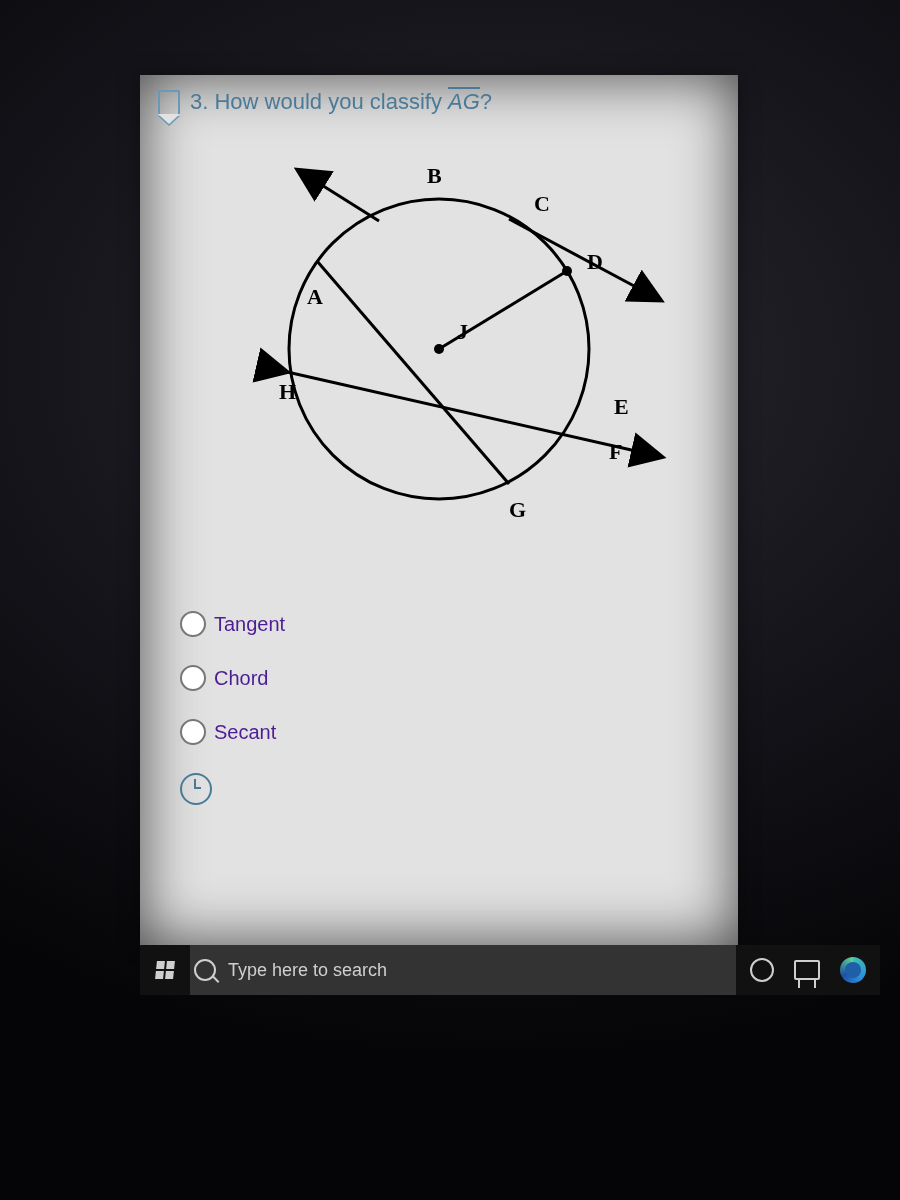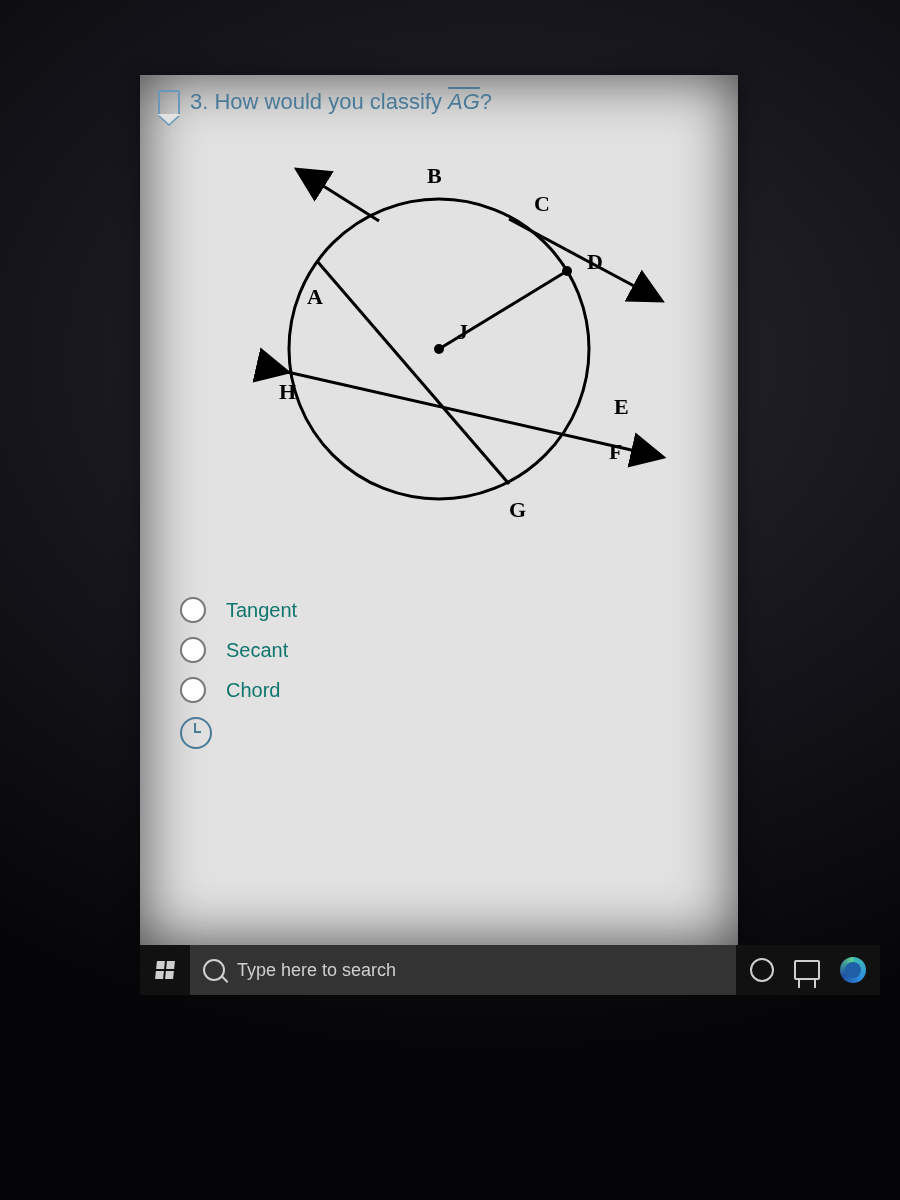--- a/index.html
+++ b/index.html
@@ -6,30 +6,30 @@
   .photo{position:absolute;left:0;top:0;width:900px;height:1200px;background:radial-gradient(ellipse 900px 700px at 55% 30%,#2a2830 0%,#15141a 55%,#050507 100%)}
   .screen{position:absolute;left:140px;top:75px;width:598px;height:870px;background:#e2e2e2;box-shadow:0 0 60px rgba(0,0,0,.7) inset,0 0 20px rgba(0,0,0,.4)}
   .q-row{display:flex;align-items:center;gap:10px;padding:14px 18px 6px 18px}
   .bookmark{width:18px;height:22px;border:2px solid #6a98b8;border-bottom:none;border-radius:2px 2px 0 0;position:relative;flex:0 0 auto}
   .bookmark:after{content:"";position:absolute;left:-2px;bottom:-10px;width:0;height:0;border-left:11px solid transparent;border-right:11px solid transparent;border-top:10px solid #e2e2e2}
   .bookmark:before{content:"";position:absolute;left:-2px;bottom:-12px;width:0;height:0;border-left:11px solid transparent;border-right:11px solid transparent;border-top:10px solid #6a98b8}
   .qtext{color:#4a7a98;font-size:22px}
   .overline{text-decoration:overline;font-style:italic}
   .diagram{margin:18px auto 0 auto;display:block}
   .options{padding:24px 0 0 40px}
-  .opt{display:flex;align-items:center;gap:20px;margin:14px 0;font-size:20px;color:#0f766e}
+  .opt{display:flex;align-items:center;gap:8px;margin:28px 0;font-size:20px;color:#4c1d95}
   .radio{width:22px;height:22px;border:2px solid #777;border-radius:50%;background:#fff;flex:0 0 auto}
   .clock{width:28px;height:28px;border:2px solid #4a7a98;border-radius:50%;position:relative;margin:10px 0 0 40px}
   .clock:before{content:"";position:absolute;left:12px;top:4px;width:2px;height:10px;background:#4a7a98}
   .clock:after{content:"";position:absolute;left:12px;top:12px;width:7px;height:2px;background:#4a7a98}
   .taskbar{position:absolute;left:140px;top:945px;width:740px;height:50px;background:#1e1e1e;display:flex;align-items:center;color:#cfcfcf}
   .start{width:50px;height:50px;display:flex;align-items:center;justify-content:center;background:#111}
   .winlogo{display:grid;grid-template-columns:8px 8px;grid-template-rows:8px 8px;gap:2px;transform:skewX(-6deg)}
   .winlogo span{background:#cfcfcf}
-  .searchbox{flex:1;height:50px;background:#333;display:flex;align-items:center;gap:12px;padding:0 13px;font-size:18px}
+  .searchbox{flex:1;height:50px;background:#333;display:flex;align-items:center;gap:12px;padding:0 4px;font-size:18px}
   .tb-icons{display:flex;align-items:center;gap:20px;padding:0 14px;background:#111;height:50px}
   .cortana{width:20px;height:20px;border:2px solid #cfcfcf;border-radius:50%}
   .taskview{width:22px;height:16px;border:2px solid #cfcfcf;border-radius:2px;position:relative}
   .taskview:before,.taskview:after{content:"";position:absolute;width:2px;height:8px;background:#cfcfcf;top:18px}
   .taskview:before{left:2px}.taskview:after{right:2px}
   .edge{width:26px;height:26px;border-radius:50%;background:conic-gradient(#3cc1b0 0deg,#2d8de0 140deg,#1f4fa0 240deg,#60d394 360deg);position:relative}
   .edge:after{content:"";position:absolute;left:5px;top:5px;width:16px;height:16px;border-radius:50%;background:#1e5fa8}
   .mag{width:18px;height:18px;border:2px solid #cfcfcf;border-radius:50%;position:relative}
   .mag:after{content:"";position:absolute;width:9px;height:2px;background:#cfcfcf;left:15px;top:17px;transform:rotate(45deg)}
   .lbl{font-family:Georgia,serif;font-size:22px;font-weight:bold;fill:#000}
@@ -83,25 +83,25 @@
       <text class="lbl" x="278" y="200">J</text>
     </svg>
 
     <div class="options">
       <div class="opt">
         <div class="radio"></div>
         <span>Tangent</span>
       </div>
       <div class="opt">
         <div class="radio"></div>
-        <span>Secant</span>
+        <span>Chord</span>
       </div>
       <div class="opt">
         <div class="radio"></div>
-        <span>Chord</span>
+        <span>Secant</span>
       </div>
     </div>
 
     <div class="clock"></div>
   </div>
 
   <div class="taskbar">
     <div class="start">
       <div class="winlogo">
           <span></span>

